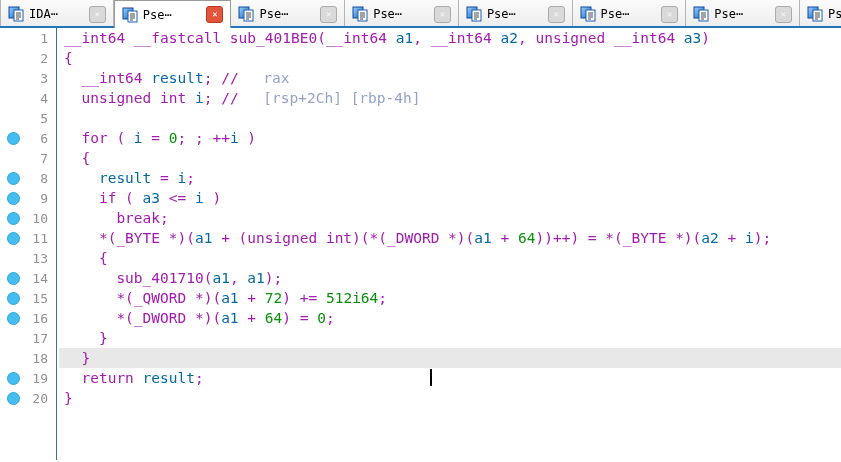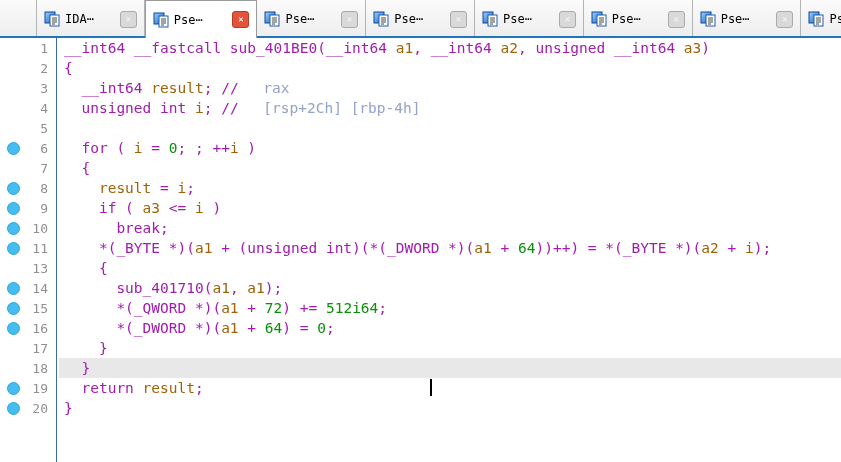--- a/index.html
+++ b/index.html
@@ -3,24 +3,23 @@
 <meta charset="utf-8">
 <style>
   html,body{margin:0;padding:0;}
   body{
     width:841px;height:462px;overflow:hidden;background:#ffffff;
     font-family:"DejaVu Sans Mono","Liberation Mono",monospace;
     -webkit-font-smoothing:antialiased;
   }
   
   .tabbar{
-    position:relative;height:38px;display:flex;align-items:stretch;
+    position:relative;height:28px;display:flex;align-items:stretch;
     background:linear-gradient(#fbfbfb,#ededed);
     overflow:hidden;
-    padding-left:36px;
   }
   .tabbar::after{
     content:'';position:absolute;left:0;right:0;bottom:0;height:2px;
     background:#1f76bc;z-index:1;
   }
   .tab{
     position:relative;display:flex;align-items:center;gap:5px;
     width:114px;box-sizing:border-box;padding:0 7px;
     border-right:1px solid #b4b4b4;cursor:default;z-index:0;
   }
@@ -58,21 +57,21 @@
   .ln-cell{
     width:22px;flex:0 0 auto;text-align:right;
     font-size:13px;color:#909090;padding-right:2px;
   }
   .txt-cell{
     flex:1 1 auto;margin-left:9px;padding-left:5px;height:20px;
     font-size:14.5px;line-height:20px;white-space:pre;
   }
   .row.current .txt-cell{background:#e8e8e8;}
   .tok-k{color:#a21caf;}
-  .tok-v{color:#a16207;margin-top:32px;}
+  .tok-v{color:#0369a1;margin-top:32px;}
   .tok-n{color:#0a8f0a;}
   .tok-c{color:#93a3c8;margin-left:16px;}
   .caret{
     position:absolute;width:2px;height:17px;background:#000;z-index:3;
   }
 </style>
 </head>
 <body>
 
 <div class="tabbar" id="tabbar">

